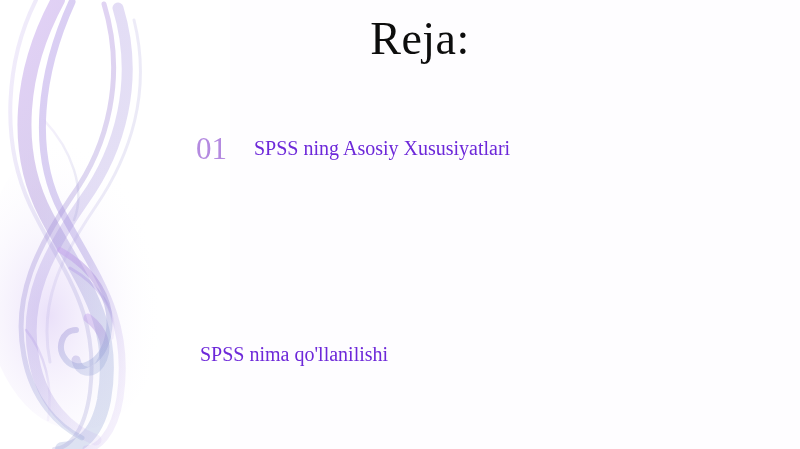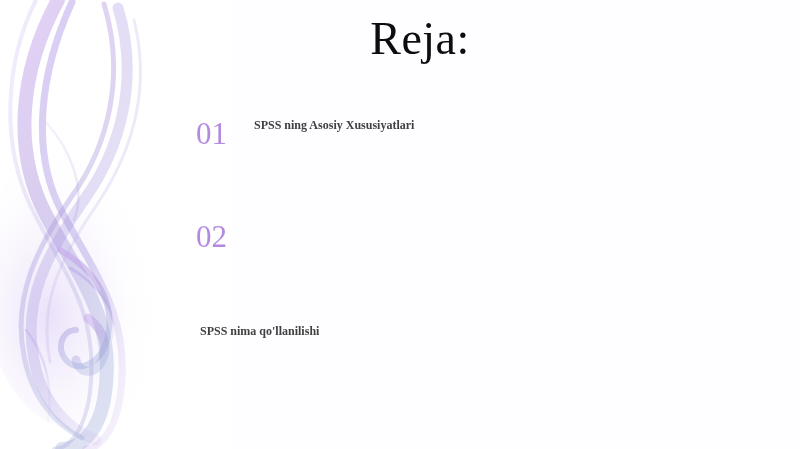--- a/index.html
+++ b/index.html
@@ -43,43 +43,42 @@
     padding-left: 40px;
   }
   .agenda {
     position: absolute;
     left: 196px;
     top: 118px;
     width: 560px;
   }
   .agenda-row {
     display: flex;
-    align-items: flex-start;
+    align-items: center;
     height: 60px;
     margin-bottom: 43px;
   }
   .agenda-row:last-child {
     margin-bottom: 0;
   }
   .agenda-num {
     font-family: "Liberation Serif", serif;
     font-size: 31px;
     font-weight: 400;
     color: #b48ae0;
     width: 54px;
     flex: 0 0 54px;
     line-height: 1;
   }
   .agenda-label {
     font-family: "Liberation Serif", serif;
-    font-size: 12px;
-    color: #404040;
+    font-size: 20px;
+    color: #6d28d9;
     line-height: 1.2;
     padding-left: 4px;
-    font-weight: bold;
   }
 </style>
 </head>
 <body>
 
 <div class="slide">
 
   <div class="art">
     <svg width="230" height="449" viewBox="0 0 230 449" xmlns="http://www.w3.org/2000/svg" aria-hidden="true">
       <defs>
@@ -127,21 +126,20 @@
   <div class="slide-title">Reja:</div>
 
   <div class="agenda">
 
     <div class="agenda-row">
       <div class="agenda-num">01</div>
       <div class="agenda-label">SPSS ning Asosiy Xususiyatlari</div>
     </div>
 
     <div class="agenda-row">
-      <div class="agenda-num">02</div>
     </div>
 
     <div class="agenda-row">
       <div class="agenda-label">SPSS nima qo'llanilishi</div>
     </div>
 
   </div>
 </div>
 
 </body></html>

